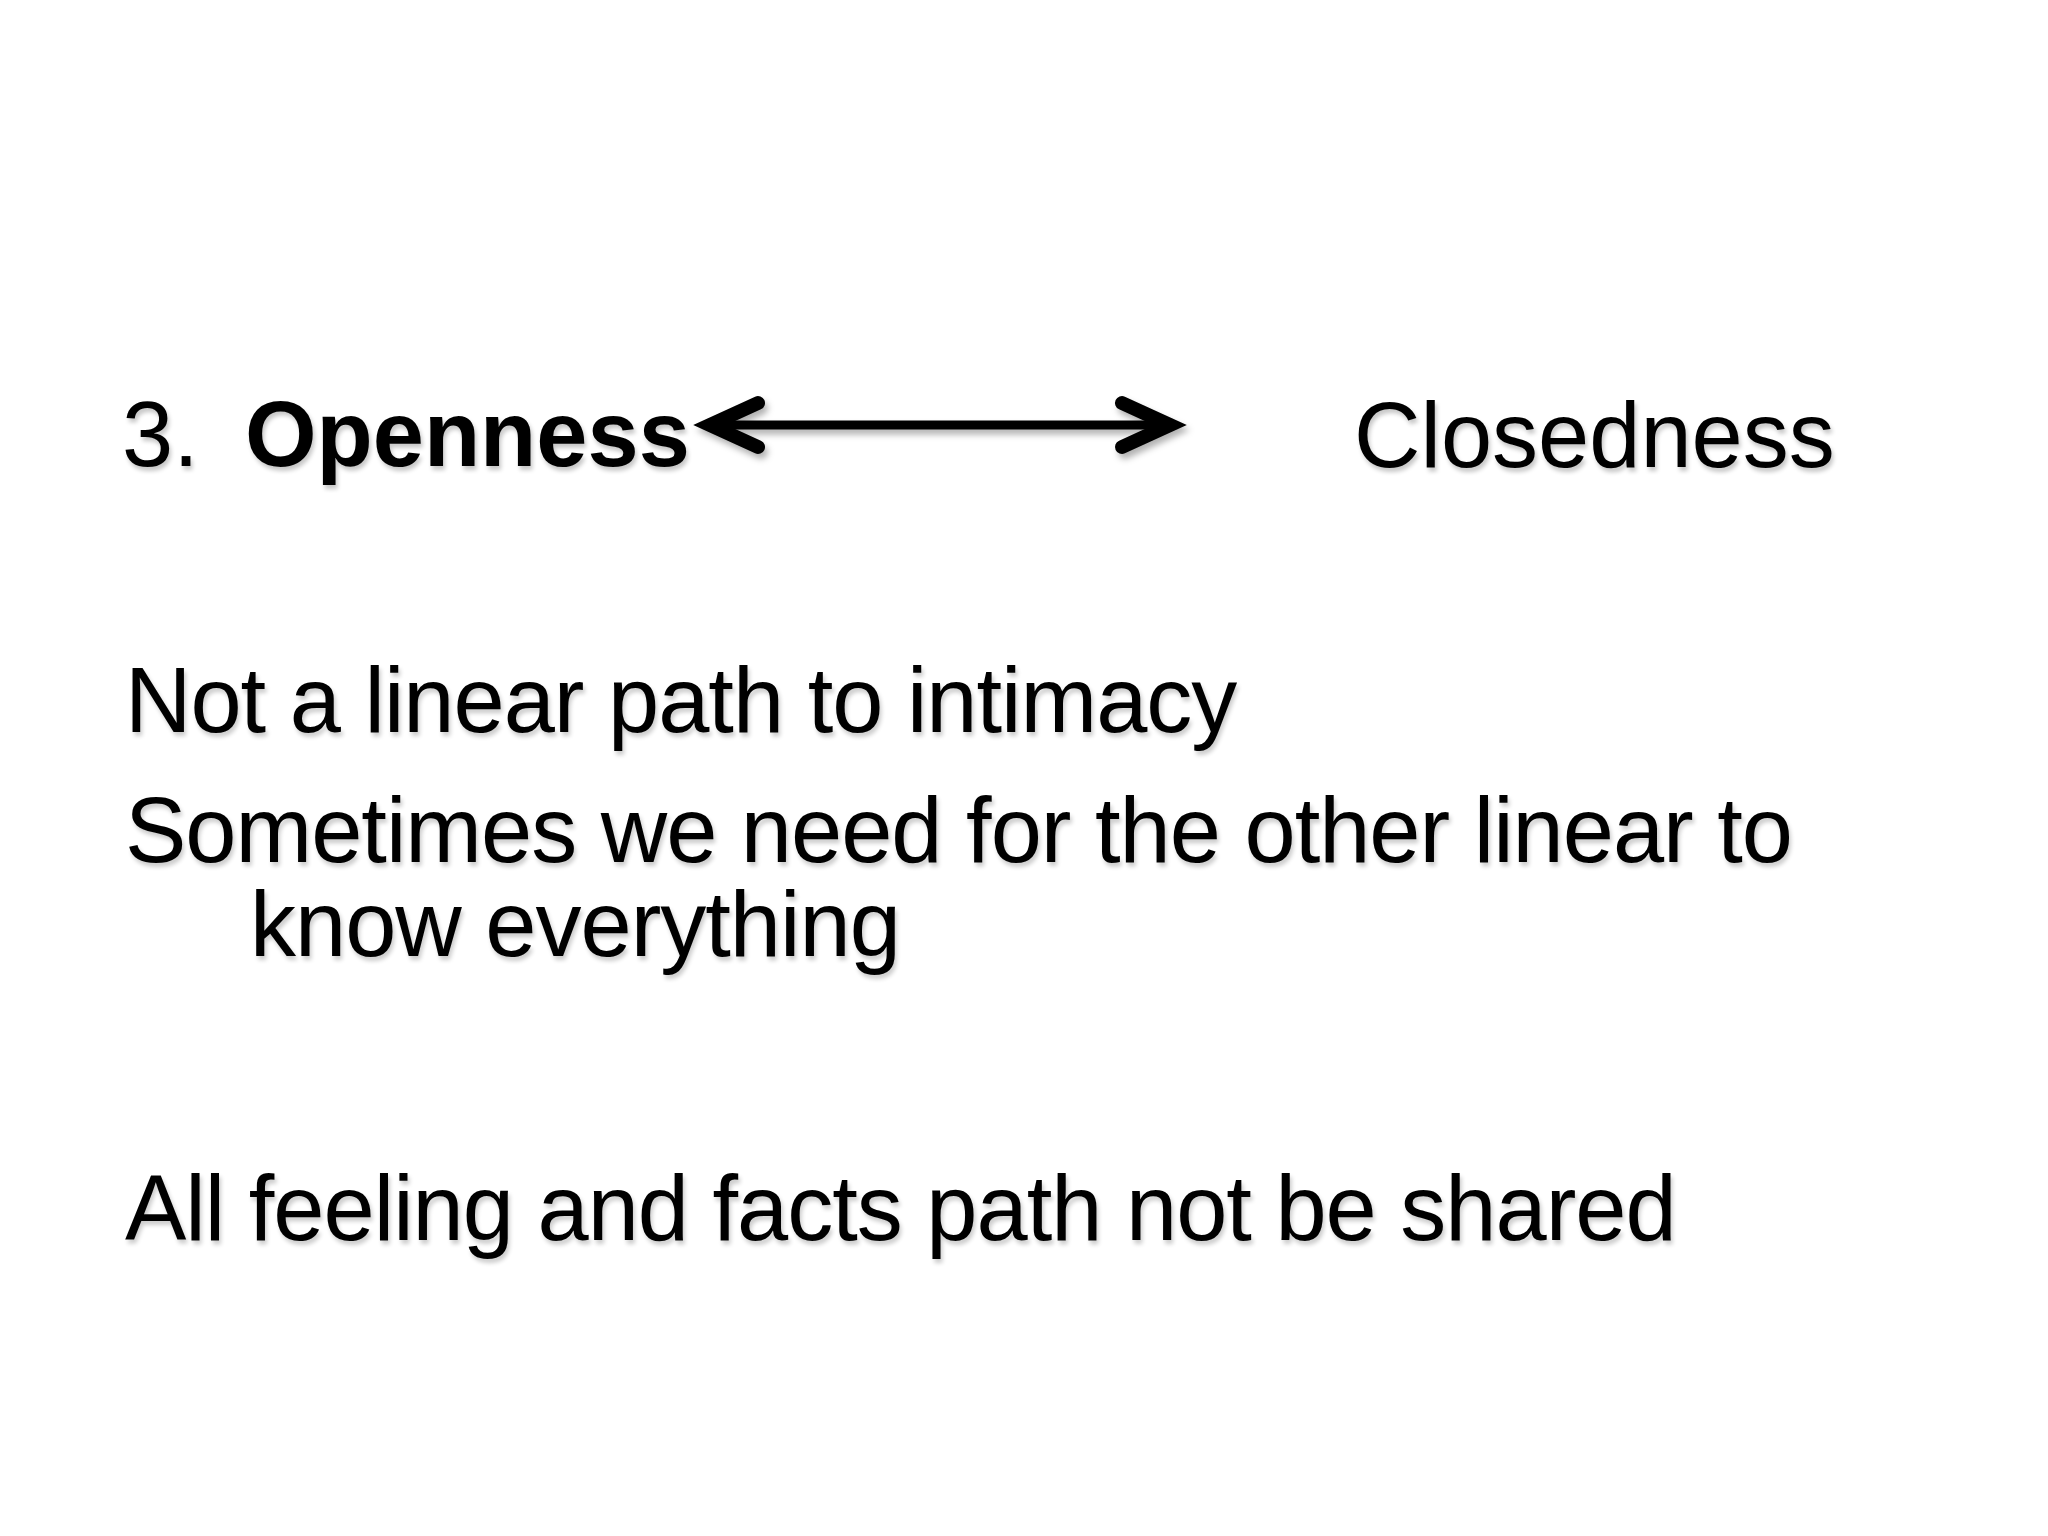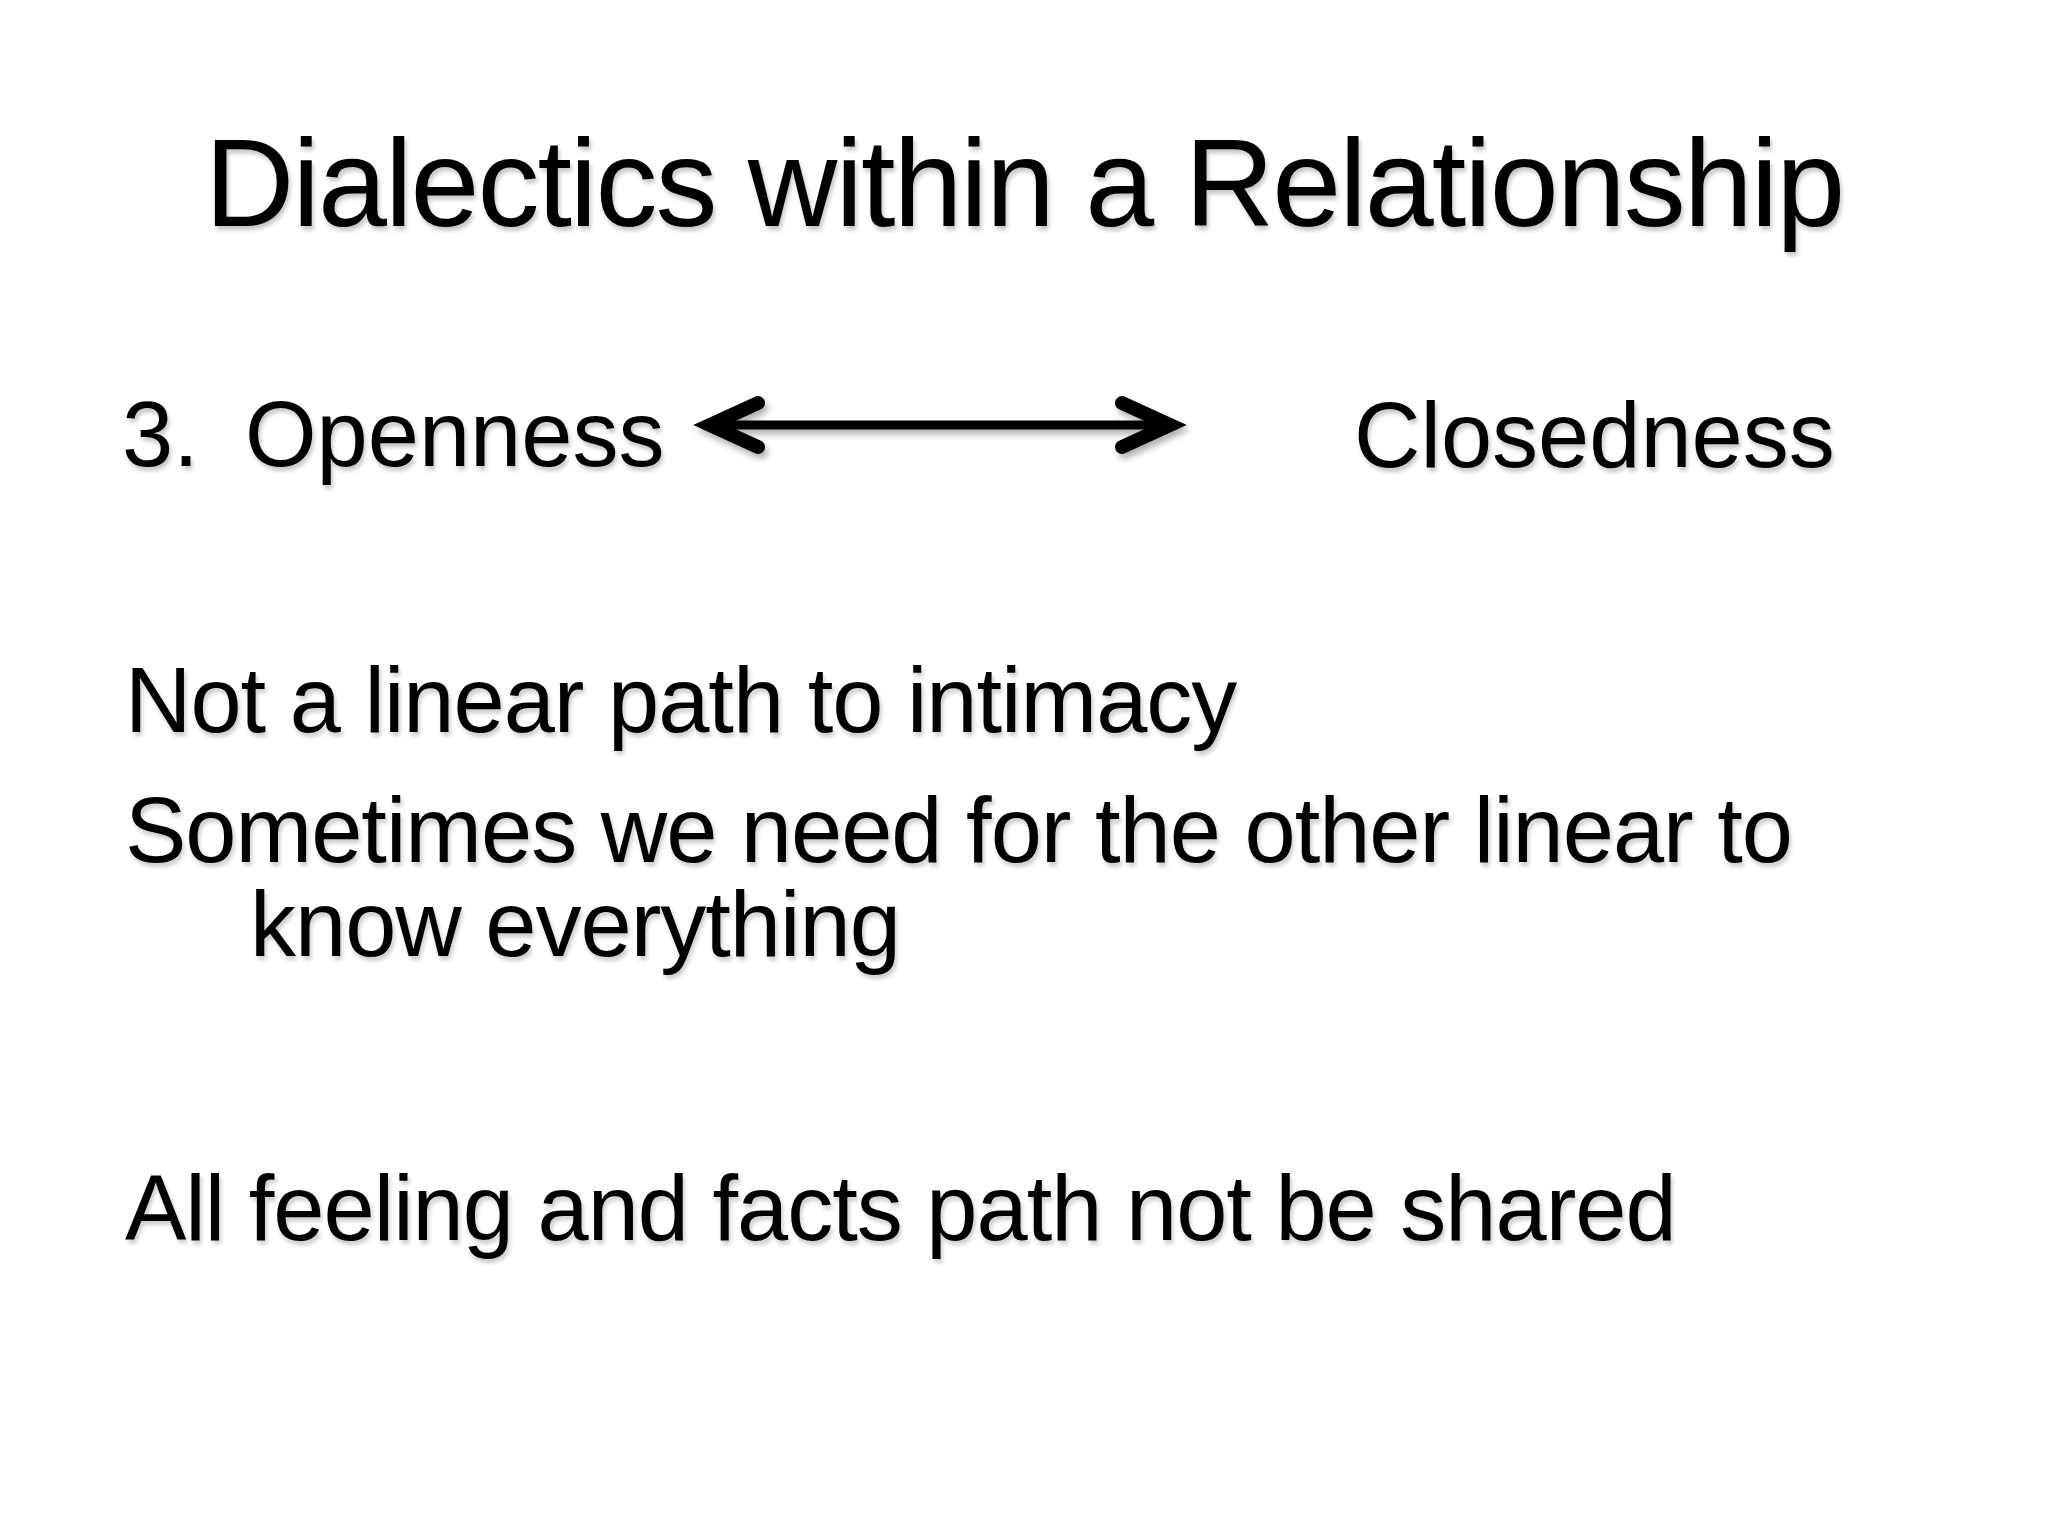--- a/index.html
+++ b/index.html
@@ -43,20 +43,21 @@
     position: absolute;
     left: 122px;
     top: 0;
     text-shadow: 2px 4px 4px rgba(0,0,0,0.22);
   }
   .dialectic-left-term {
     position: absolute;
     left: 245px;
     top: 0;
     text-shadow: 2px 4px 4px rgba(0,0,0,0.22);
+    font-weight: bold;
   }
   .dialectic-arrow {
     position: absolute;
     left: 692px;
     top: 8px;
     width: 496px;
     height: 66px;
     filter: drop-shadow(3px 5px 3px rgba(0,0,0,0.30));
   }
   .dialectic-right-term {
@@ -78,21 +79,20 @@
   .body-line-1 { top: 648px; text-align: center; }
   .body-line-2 { top: 778px; }
   .body-line-2-cont { top: 872px; left: 250px; }
   .body-line-3 { top: 1156px; }
 </style>
 </head>
 <body>
 
 <div class="slide">
 
-  <div class="slide-title">Dialectics within a Relationship</div>
 
   <div class="dialectic-row">
     <span class="dialectic-number">3.</span>
     <span class="dialectic-left-term">Openness</span>
 
     <svg class="dialectic-arrow" viewBox="0 0 496 66" xmlns="http://www.w3.org/2000/svg" aria-hidden="true">
       <line x1="24" y1="33" x2="472" y2="33" stroke="#000000" stroke-width="9"></line>
       <polyline points="66,11 18,33 66,55" fill="none" stroke="#000000" stroke-width="14" stroke-linecap="round" stroke-linejoin="miter"></polyline>
       <polyline points="430,11 478,33 430,55" fill="none" stroke="#000000" stroke-width="14" stroke-linecap="round" stroke-linejoin="miter"></polyline>
     </svg>

